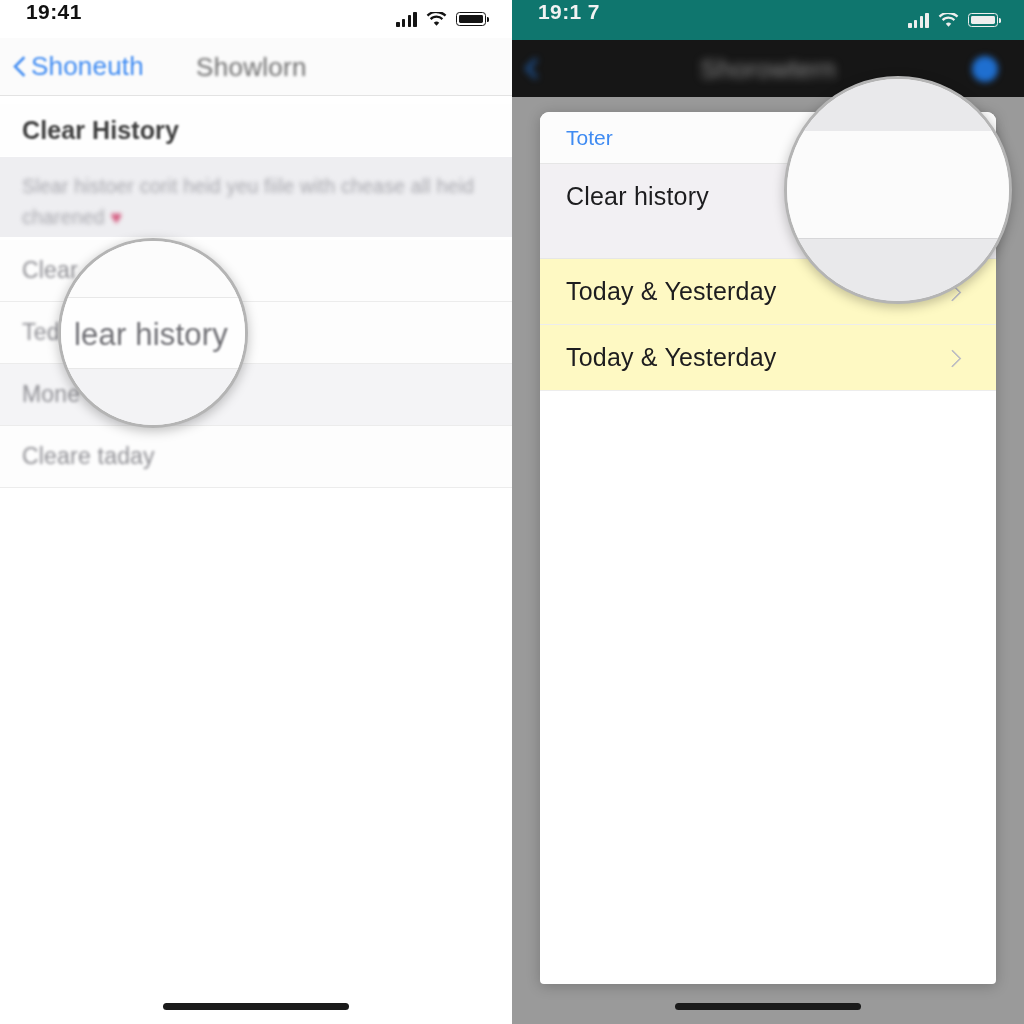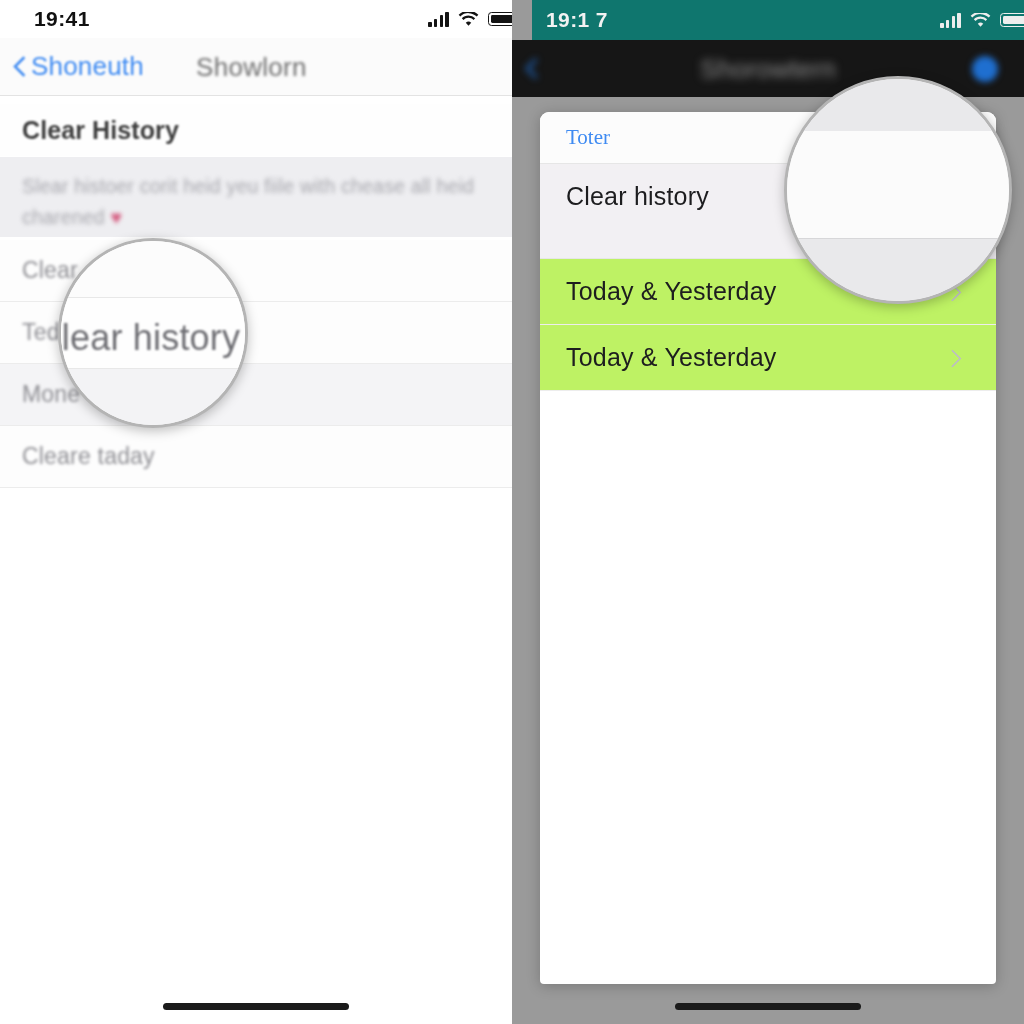--- a/index.html
+++ b/index.html
@@ -9,23 +9,22 @@
   .stage { position:relative; width:1024px; height:1024px; display:flex; }
 
   
   .panel { position:relative; width:512px; height:1024px; overflow:hidden; }
   .panel-left  { background:#ffffff; }
   .panel-right { background:#9a9a9a; }
 
   
   .statusbar {
     position:absolute; top:0; left:0; width:100%; height:38px;
-    display:flex; align-items:center; justify-content:space-between;
-    padding:0 14px;
-    margin-left:20px;
+    display:flex; justify-content:space-between;
+    padding:0 26px;
   }
   .sb-time { font-size:21px; font-weight:bold; letter-spacing:.4px; }
   .sb-right { display:flex; align-items:center; gap:9px; }
 
   .statusbar-light .sb-time { color:#111; filter:blur(.5px); }
   .statusbar-dark  { background:#0f766e; height:40px; }
   .statusbar-dark .sb-time { color:#f2f2f2; filter:blur(.4px); }
 
   
   .ico-signal { display:flex; align-items:flex-end; gap:2.2px; height:15px; }
@@ -114,26 +113,26 @@
 
   .card {
     position:absolute; top:112px; left:28px; right:28px; bottom:40px;
     background:#ffffff; border-radius:9px 9px 4px 4px;
     box-shadow:0 2px 14px rgba(0,0,0,.22); overflow:hidden;
   }
   .card-header {
     height:52px; display:flex; align-items:center; justify-content:space-between;
     padding:0 34px 0 26px; background:#fcfcfc; border-bottom:1px solid #e6e6e6;
   }
-  .card-header .ch-left  { color:#3f8bf2; font-size:21px; filter:blur(.55px);font-family:Liberation Serif, serif; }
+  .card-header .ch-left  { color:#3f8bf2; font-size:21px; filter:blur(.55px); }
   .card-header .ch-right { color:#8a8a8a; font-size:21px; filter:blur(1.5px); }
 
   .row-r {
     padding:18px 34px 18px 26px; border-bottom:1px solid #ededed;
-    display:flex; align-items:center; justify-content:space-between; background:#bef264;
+    display:flex; align-items:center; justify-content:space-between; background:#fef9c3;
   }
   .row-r.shaded { background:#f2f0f3; border-bottom:none; }
   .row-r .rlabel { font-size:25px; color:#1d1d1f; letter-spacing:.2px; }
   .row-r.shaded .rlabel { color:#1d1d1f; }
   .spacer-r { height:30px; background:#f2f0f3; border-bottom:1px solid #e6e6e6; }
 
   .chev-right { width:12px; height:20px; position:relative; flex:0 0 auto; }
   .chev-right::before {
     content:""; position:absolute; right:3px; top:4px; width:11px; height:11px;
     border-right:2.6px solid #bdbdc2; border-top:2.6px solid #bdbdc2;
@@ -149,21 +148,21 @@
   .mag-left {
     left:58px; top:238px; width:190px; height:190px; background:#fafafa;
   }
   .mag-left .mg-stripe-top { position:absolute; top:0; left:0; right:0; height:56px; background:#fcfcfc; }
   .mag-left .mg-line1 { position:absolute; top:56px; left:0; right:0; height:1.6px; background:#e8e8e8; }
   .mag-left .mg-band  { position:absolute; top:57px; left:0; right:0; height:70px; background:#fefefe; }
   .mag-left .mg-line2 { position:absolute; top:127px; left:0; right:0; height:1.6px; background:#e8e8e8; }
   .mag-left .mg-bot   { position:absolute; top:128px; left:0; right:0; bottom:0; background:#f3f3f5; }
   .mag-left .mg-text {
     position:absolute; top:76px; left:-2px; width:100%; text-align:center;
-    font-size:36px; color:#6e6e73; filter:blur(.85px); letter-spacing:.2px; white-space:nowrap;
+    font-size:31px; color:#6e6e73; filter:blur(.85px); letter-spacing:.2px; white-space:nowrap;
   }
 
   .mag-right {
     left:784px; top:76px; width:228px; height:228px; background:#e8e8ea;
   }
   .mag-right .mr-top   { position:absolute; top:0; left:0; right:0; height:52px; background:#e9e9eb; }
   .mag-right .mr-white { position:absolute; top:52px; left:0; right:0; height:107px; background:#fbfbfb; }
   .mag-right .mr-line  { position:absolute; top:159px; left:0; right:0; height:1.6px; background:#d7d7d9; }
   .mag-right .mr-bot   { position:absolute; top:160px; left:0; right:0; bottom:0; background:#e9e9eb; }
   .mag-right .mr-text {

